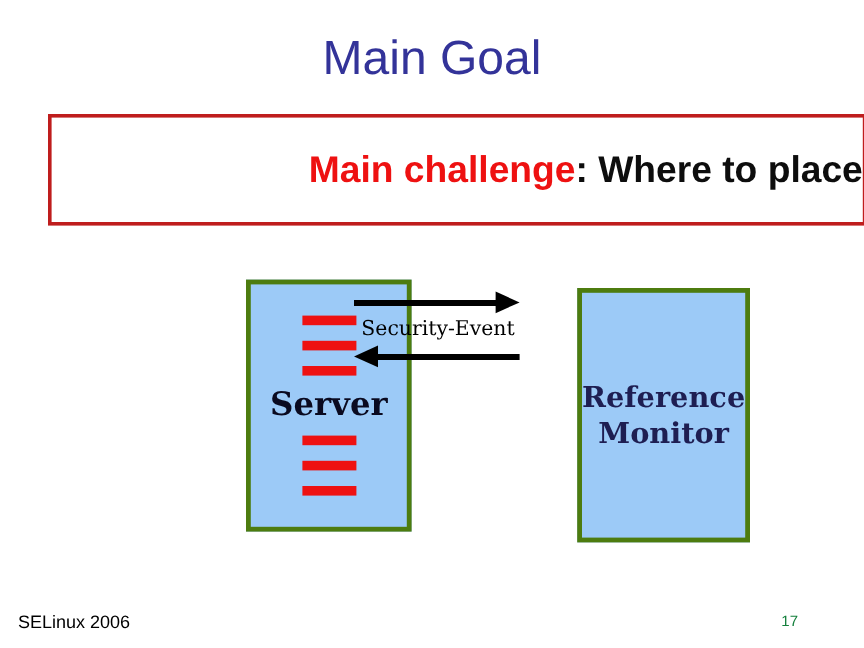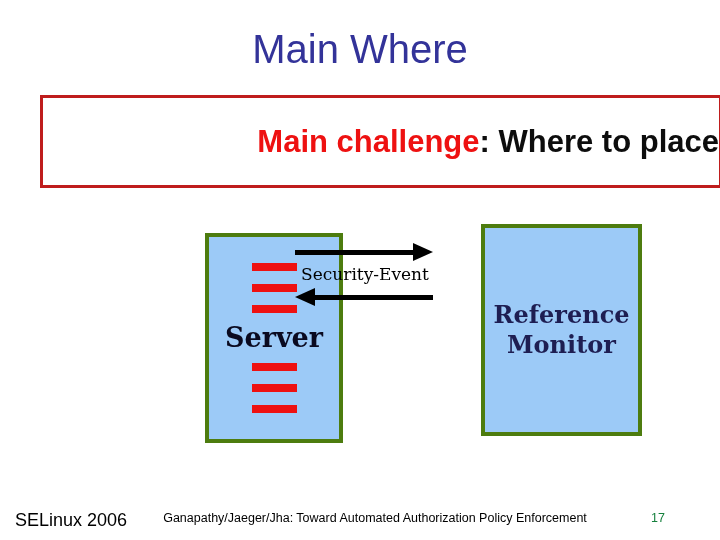--- a/index.html
+++ b/index.html
@@ -70,22 +70,22 @@
   }
   .server-panel {
     left: 157px;
     top: 233px;
     width: 138px;
     height: 210px;
     gap: 13px;
   }
   .monitor-panel {
     left: 433px;
-    top: 224px;
-    width: 161px;
+    top: 240px;
+    width: 144px;
     height: 212px;
   }
   .hook-dash {
     width: 45px;
     height: 8px;
     background: #ee1111;
     flex: 0 0 auto;
   }
   .server-label {
     font-family: "DejaVu Serif", serif;
@@ -142,21 +142,21 @@
     margin-top: 44px;
   }
   .label-security { top: 220px; }
   .label-yesno   { top: 266px; }
 
   
   .footer-left {
     position: absolute;
     left: 15px;
     top: 510px;
-    font-size: 18px;
+    font-size: 15px;
     color: #000000;
   }
   .footer-center {
     position: absolute;
     left: 30px;
     right: 0;
     top: 511px;
     text-align: center;
     font-size: 12.5px;
     color: #000000;
@@ -167,21 +167,21 @@
     top: 511px;
     font-size: 12.5px;
     color: #15803d;
   }
 </style>
 </head>
 <body>
 
 <div class="slide">
 
-  <h1 class="slide-title">Main Where</h1>
+  <h1 class="slide-title">Main Goal</h1>
 
   <div class="challenge-box">
     <div class="challenge-text">
       <span class="red-part">Main challenge</span><span>: Where to place</span>
     </div>
   </div>
 
   <div class="panel server-panel">
     <div class="hook-dash"></div>
     <div class="hook-dash"></div>
@@ -197,16 +197,15 @@
   </div>
 
   <div class="arrow-label label-security">Security-Event</div>
   <div class="arrow-line arrow1-line"></div>
   <div class="arrow-head arrow1-head"></div>
 
   <div class="arrow-line arrow2-line"></div>
   <div class="arrow-head arrow2-head"></div>
 
   <div class="footer-left">SELinux 2006</div>
-  <div class="footer-center">Ganapathy/Jaeger/Jha: Toward Automated Authorization Policy Enforcement</div>
   <div class="footer-page">17</div>
 
 </div>
 
 </body></html>

